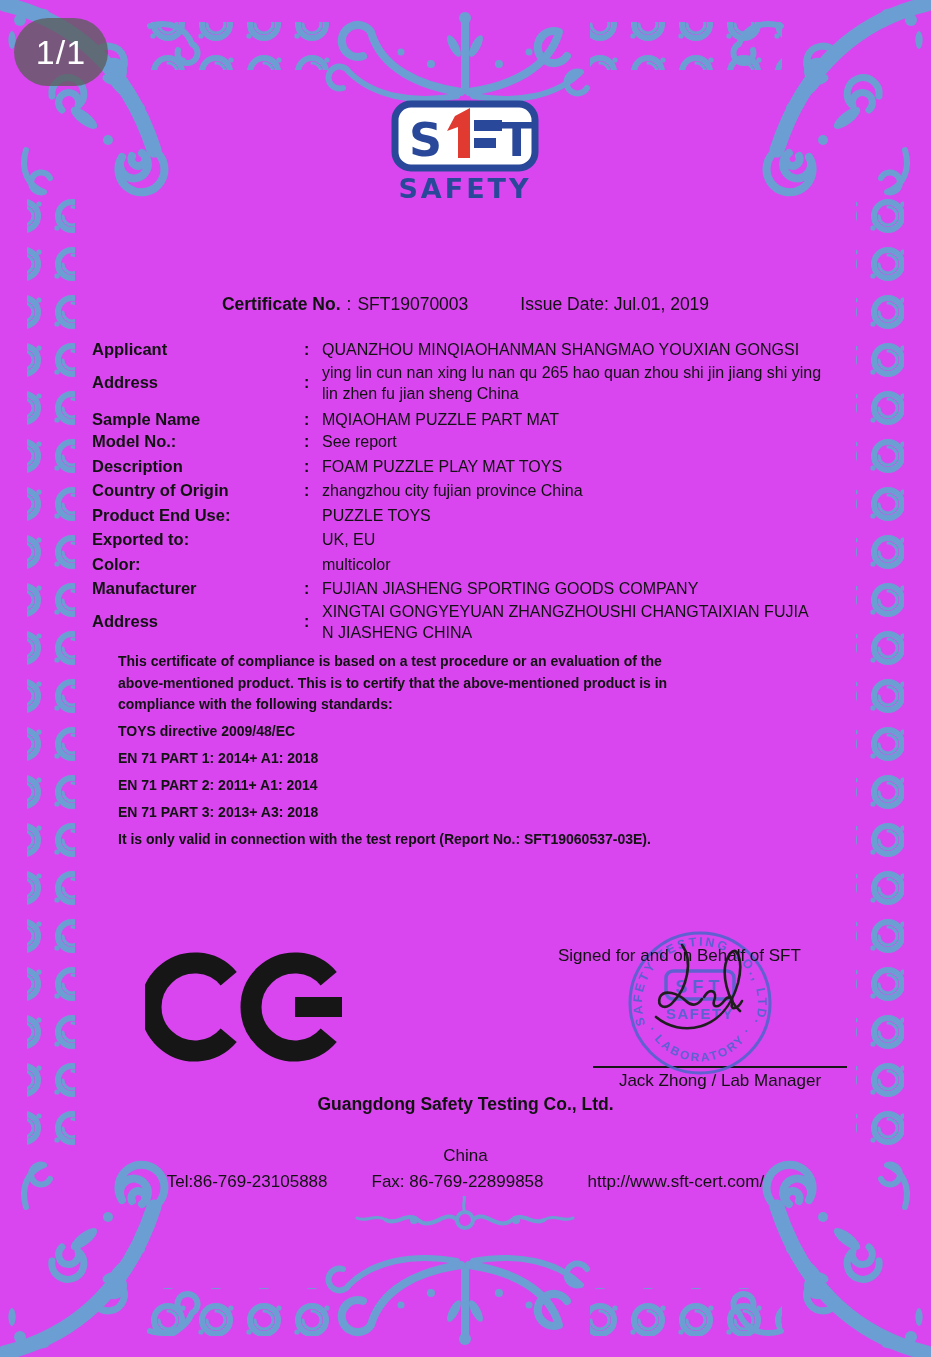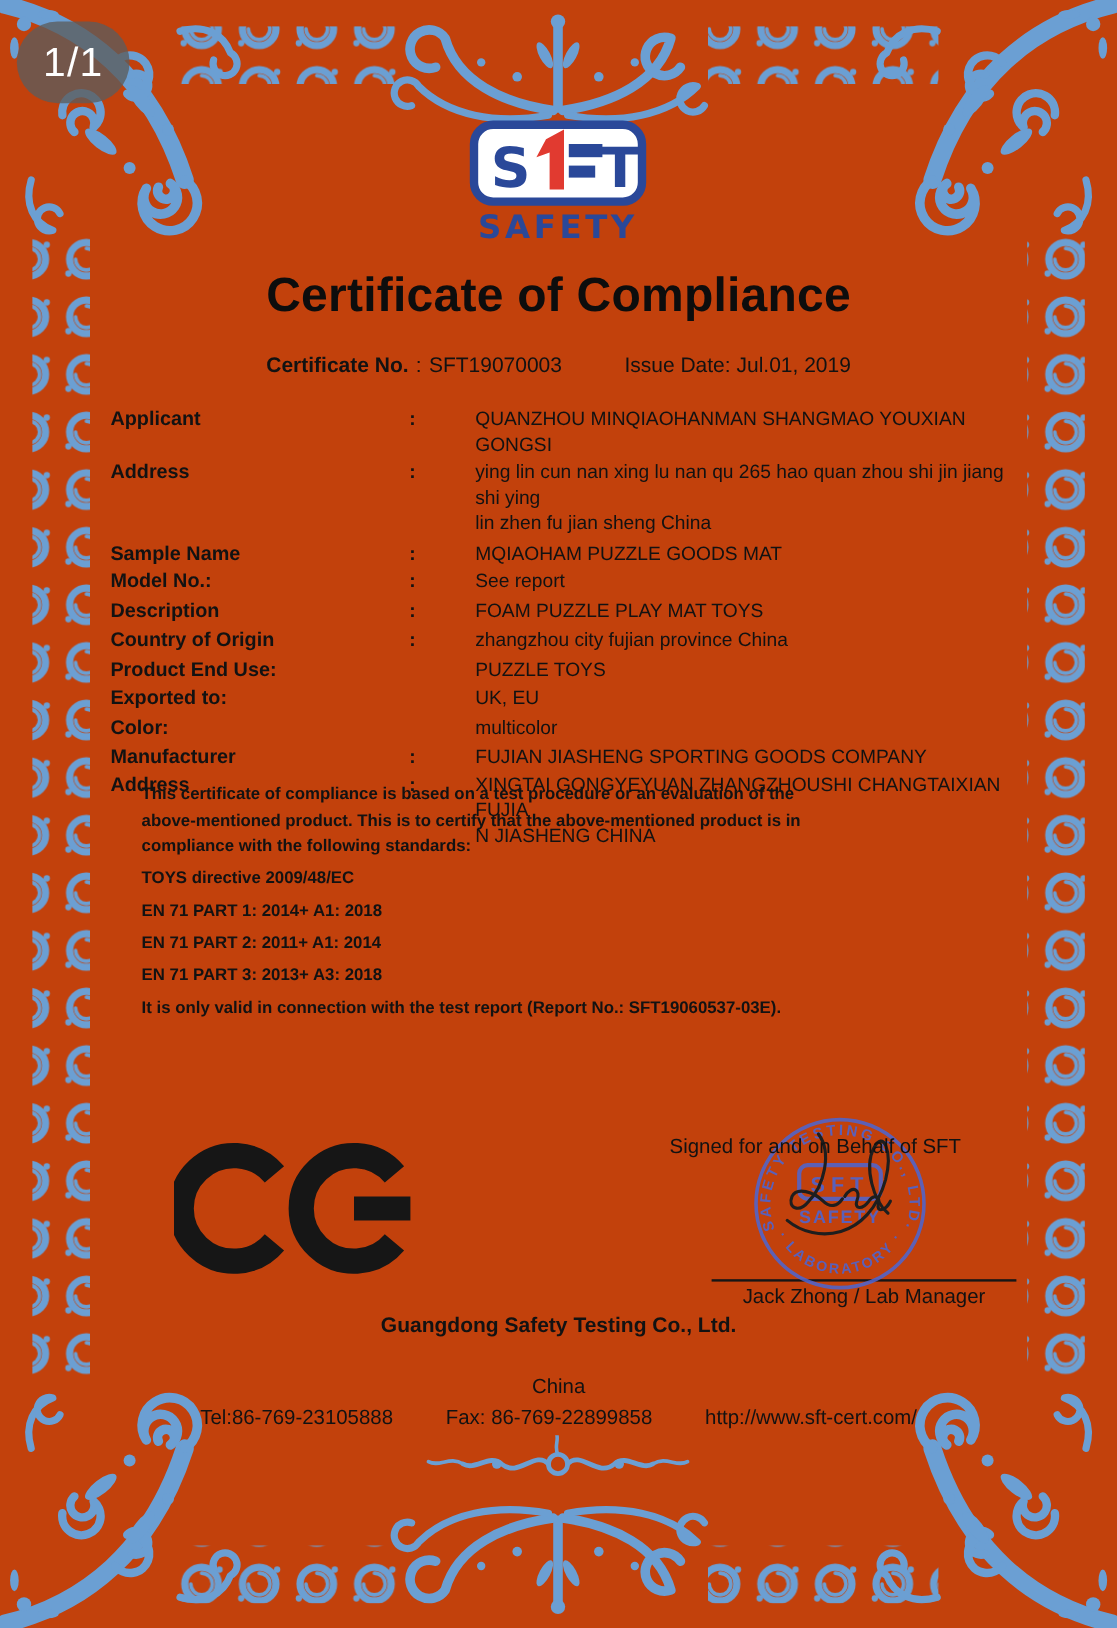--- a/index.html
+++ b/index.html
@@ -1,18 +1,18 @@
 <!DOCTYPE html>
 <html><head>
 <meta charset="utf-8">
 <style>
   html,body { margin:0; padding:0; background:#e9e9e9; }
   .page {
     position:relative; width:931px; height:1357px; margin:0 auto;
-    background:#c2410c; overflow:hidden;
+    background:#d946ef; overflow:hidden;
     font-family:"Liberation Sans", sans-serif; color:#121212;
   }
   
   svg.ornament { position:absolute; inset:0; z-index:1; pointer-events:none; }
   .ornament .ln   { fill:none; stroke:#6b9fd3; stroke-linecap:round; stroke-linejoin:round; }
   .ornament .w15 { stroke-width:15; }
   .ornament .w8  { stroke-width:8;  } .ornament .w7 { stroke-width:7; }
   .ornament .w6  { stroke-width:6;  } .ornament .w4 { stroke-width:4; }
   .ornament .w3  { stroke-width:3;  }
   .ornament .fl  { fill:#6b9fd3; stroke:none; }
@@ -30,21 +30,21 @@
     text-align:center; font-size:40px; font-weight:bold; letter-spacing:0.2px; color:#0d0d0d;
   }
   .cert-line {
     position:absolute; left:0; top:294px; width:100%; z-index:2;
     display:flex; justify-content:center; gap:52px; font-size:17.5px;
   }
   .cert-line .no-label { font-weight:bold; }
   .cert-line .sep { padding:0 6px; }
   
   .fields { position:absolute; left:92px; top:339px; width:756px; z-index:2; }
-  .field-row { display:flex; align-items:flex-start; margin-bottom:1px; line-height:21.5px;gap:37px; }
+  .field-row { display:flex; align-items:center; margin-bottom:1px; line-height:21.5px; }
   .field-label { width:212px; flex:0 0 212px; font-weight:bold; font-size:16.5px; }
   .field-colon { width:18px; flex:0 0 18px; font-weight:bold; font-size:16px; }
   .field-value { flex:1; font-size:16px; white-space:pre-wrap; }
   
   .compliance {
     position:absolute; left:118px; top:651px; width:706px; z-index:2;
     font-weight:bold; font-size:14px; line-height:21.5px;
   }
   .compliance .paragraph { white-space:pre-wrap; }
   .compliance .standard  { margin-top:5.5px; }
@@ -155,21 +155,20 @@
       <rect x="12" y="4" width="140" height="64" rx="16" fill="#ffffff" stroke="#2a4899" stroke-width="7"></rect>
       <text x="26" y="56" class="logo-letter" font-size="46" fill="#2a4899">S</text>
       <polygon points="72,16 87,8 87,58 75,58 75,27 64,31" fill="#e13a30"></polygon>
       <rect x="91" y="20" width="28" height="11" fill="#2a4899"></rect>
       <rect x="91" y="38" width="22" height="10" fill="#2a4899"></rect>
       <text x="118" y="56" class="logo-letter" font-size="46" fill="#2a4899">T</text>
       <text x="82" y="98" class="logo-letter" font-size="27" letter-spacing="3" text-anchor="middle" fill="#2a4899">SAFETY</text>
     </svg>
   </div>
 
-  <div class="doc-title">Certificate of Compliance</div>
 
   <div class="cert-line">
     <span>
       <span class="no-label">Certificate No.</span><span class="sep">:</span><span>SFT19070003</span>
     </span>
     <span>
       <span>Issue Date:</span>
       <span>Jul.01, 2019</span>
     </span>
   </div>
@@ -182,21 +181,21 @@
     </div>
     <div class="field-row">
       <div class="field-label">Address</div>
       <div class="field-colon">:</div>
       <div class="field-value">ying lin cun nan xing lu nan qu 265 hao quan zhou shi jin jiang shi ying
 lin zhen fu jian sheng China</div>
     </div>
     <div class="field-row" style="margin-top:4px;">
       <div class="field-label">Sample Name</div>
       <div class="field-colon">:</div>
-      <div class="field-value">MQIAOHAM PUZZLE GOODS MAT</div>
+      <div class="field-value">MQIAOHAM PUZZLE PART MAT</div>
     </div>
     <div class="field-row">
       <div class="field-label">Model No.:</div>
       <div class="field-colon">:</div>
       <div class="field-value">See report</div>
     </div>
     <div class="field-row" style="margin-top:3px;">
       <div class="field-label">Description</div>
       <div class="field-colon">:</div>
       <div class="field-value">FOAM PUZZLE PLAY MAT TOYS</div>

